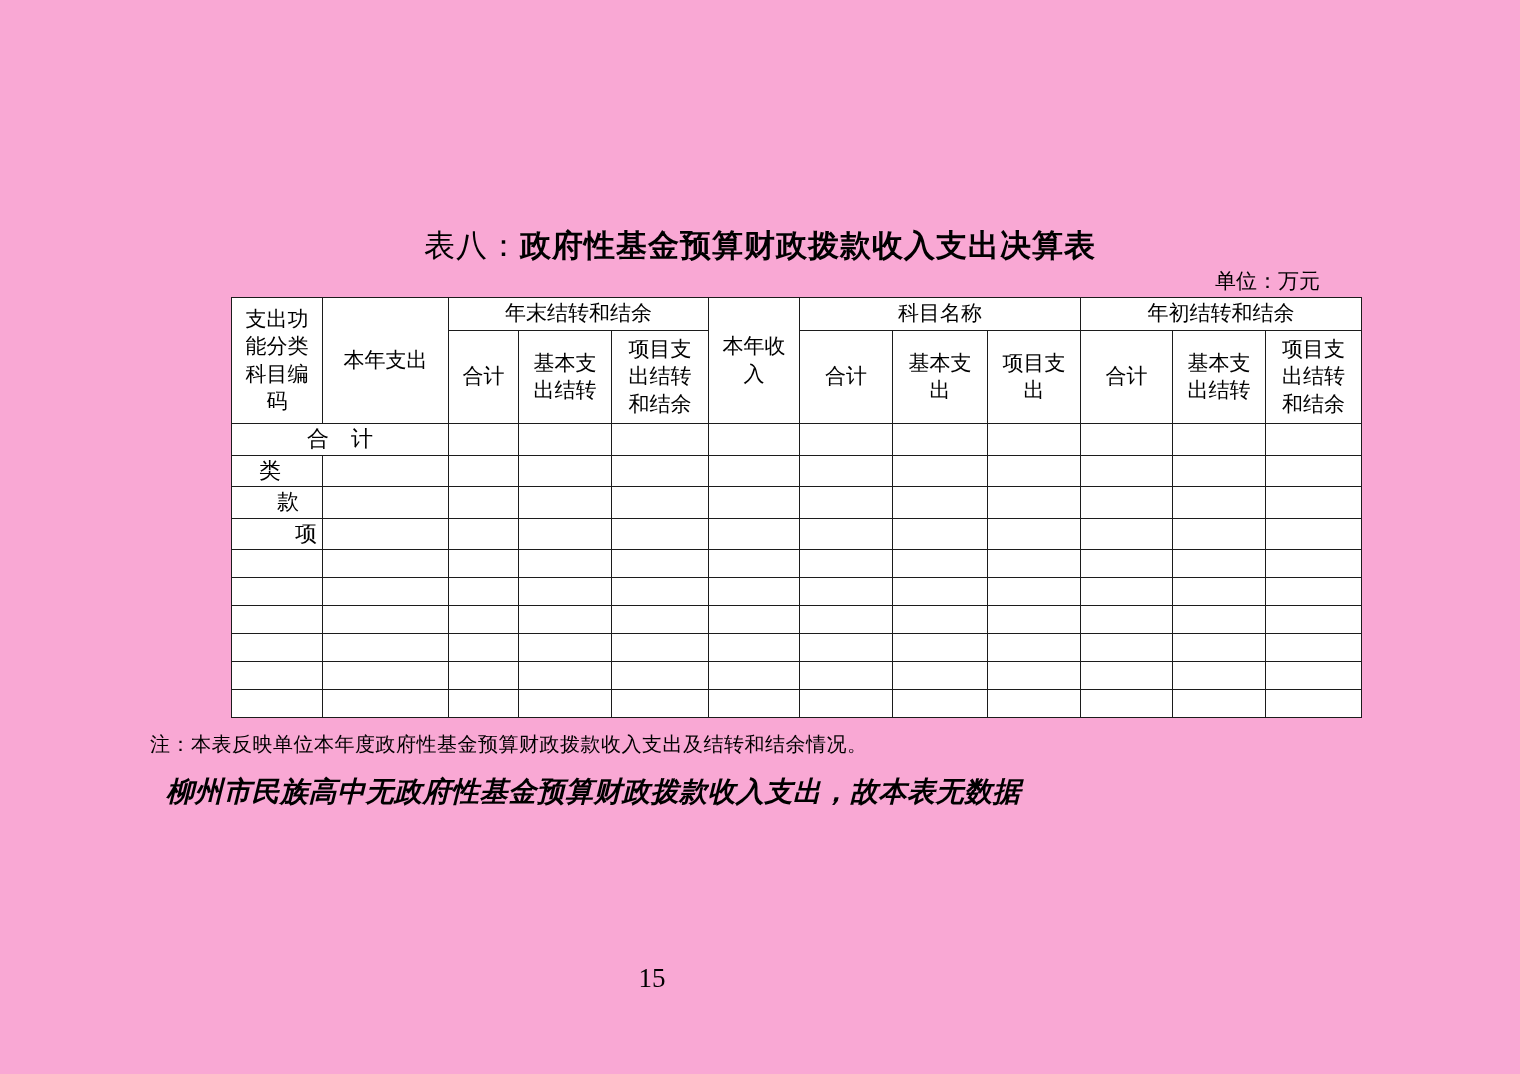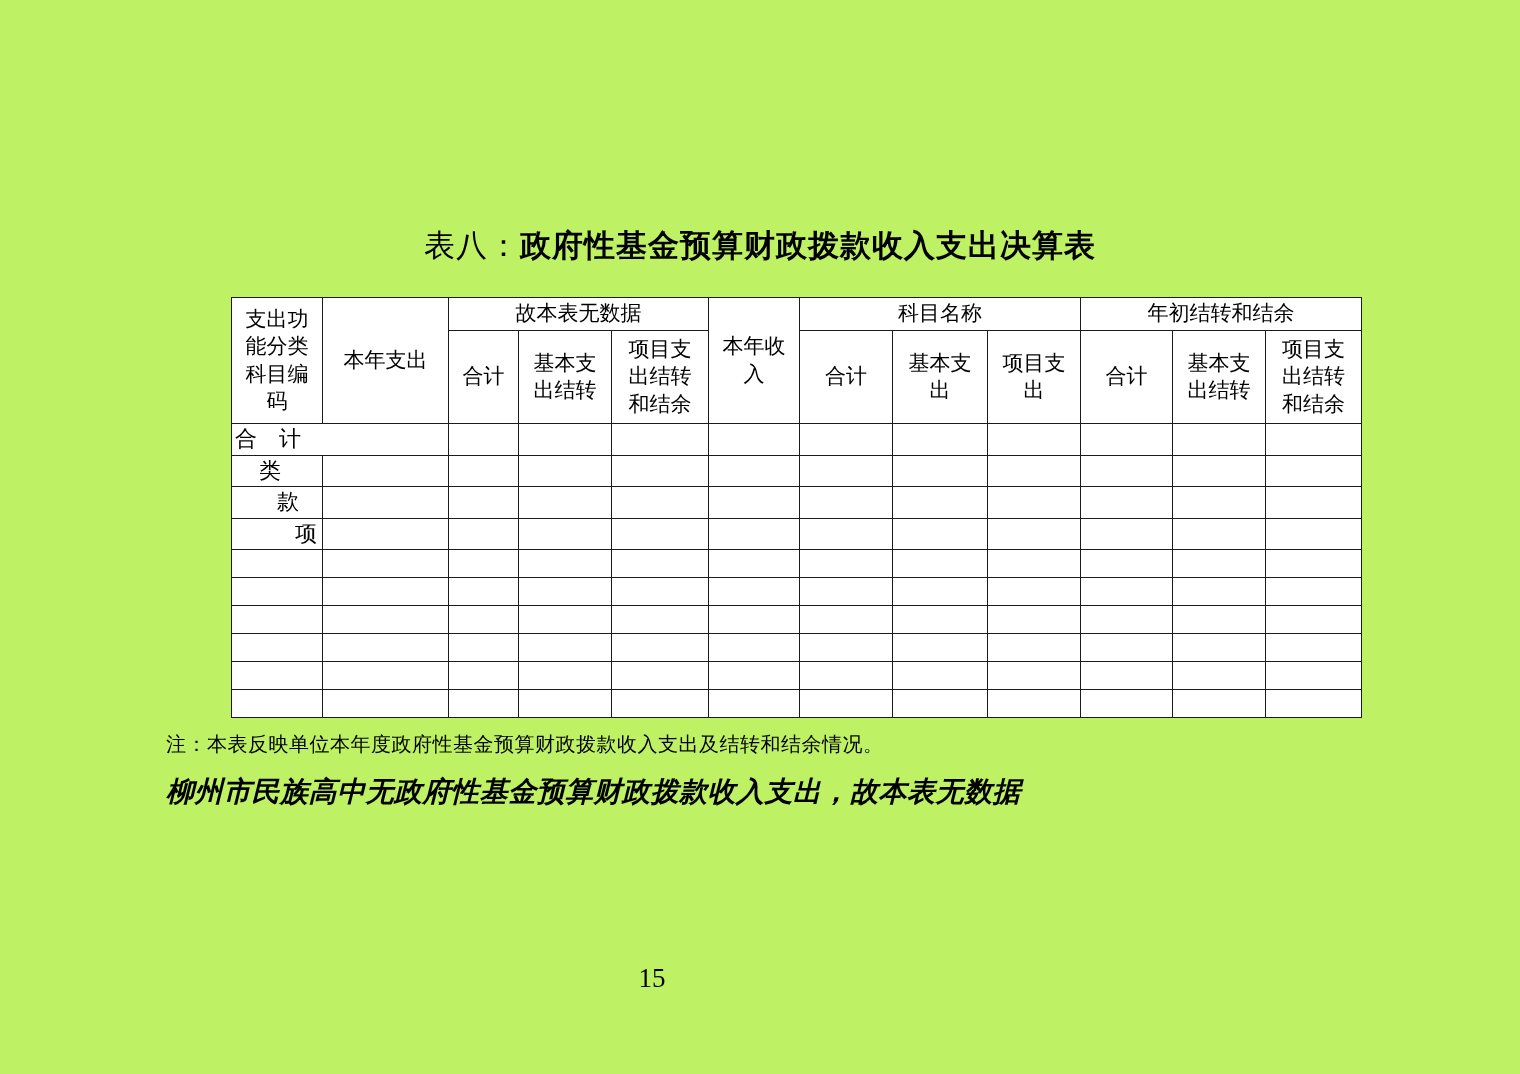--- a/index.html
+++ b/index.html
@@ -2,21 +2,21 @@
 <html><head>
 <meta charset="utf-8">
 <style>
   * { margin:0; padding:0; box-sizing:border-box; }
   html, body { background:#ffffff; }
   body {
     width:1520px; height:1074px; position:relative;
     font-family:"Liberation Serif","DejaVu Serif",serif;
     color:#000000; overflow:hidden;
   }
-  .page { position:absolute; inset:0; background:#bef264; }
+  .page { position:absolute; inset:0; background:#f9a8d4; }
 
   .title {
     position:absolute; top:225px; left:0; width:1520px;
     text-align:center; font-size:31px; letter-spacing:1px; white-space:nowrap;
   }
   .title .t-prefix { font-weight:normal; }
   .title .t-main   { font-weight:bold; }
 
   .unit {
     position:absolute; top:267px; left:198px; width:1128px;
@@ -35,45 +35,46 @@
     text-align:center; vertical-align:middle;
     font-size:21px; line-height:1.3;
     padding:1px 3px;
     white-space:pre-line;
     overflow:hidden;
   }
   .fin-table thead tr.group-row { height:33px; }
   .fin-table thead tr.sub-row   { height:93px; }
   .fin-table tbody tr { height:28px; }
   .fin-table tbody td { font-size:22px; }
-  .fin-table td.total-cell { text-align:left; }
+  .fin-table td.total-cell { text-align:center; }
   .fin-table td.code-cell  { text-align:left; }
 
   .note {
-    position:absolute; top:731px; left:166px;
+    position:absolute; top:731px; left:150px;
     font-size:20px; letter-spacing:0.5px; white-space:nowrap;
   }
   .statement {
     position:absolute; top:773px; left:166px;
     font-size:28px; font-weight:bold; letter-spacing:0.5px; white-space:nowrap;font-style:italic;
   }
   .pageno {
     position:absolute; top:963px; left:0; width:1304px;
     text-align:center; font-size:27px;
   }
 </style>
 </head>
 <body>
 
 <div class="page">
 
   <div class="title">
     <span class="t-prefix">表八：</span><span class="t-main">政府性基金预算财政拨款收入支出决算表</span>
   </div>
 
+  <div class="unit">单位：万元</div>
 
   <table class="fin-table">
     <colgroup>
       <col style="width:91px">
         <col style="width:126px">
       <col style="width:70px">
         <col style="width:93px">
         <col style="width:97px">
       <col style="width:91px">
       <col style="width:93px">
@@ -83,21 +84,21 @@
         <col style="width:93px">
         <col style="width:96px">
     </colgroup>
     <thead>
       <tr class="group-row">
         <th rowspan="2">支出功
 能分类
 科目编
 码</th>
         <th rowspan="2">本年支出</th>
-        <th colspan="3">故本表无数据</th>
+        <th colspan="3">年末结转和结余</th>
         <th rowspan="2">本年收
 入</th>
         <th colspan="3">科目名称</th>
         <th colspan="3">年初结转和结余</th>
       </tr>
       <tr class="sub-row">
         <th>合计</th>
         <th>基本支
 出结转</th>
         <th>项目支

